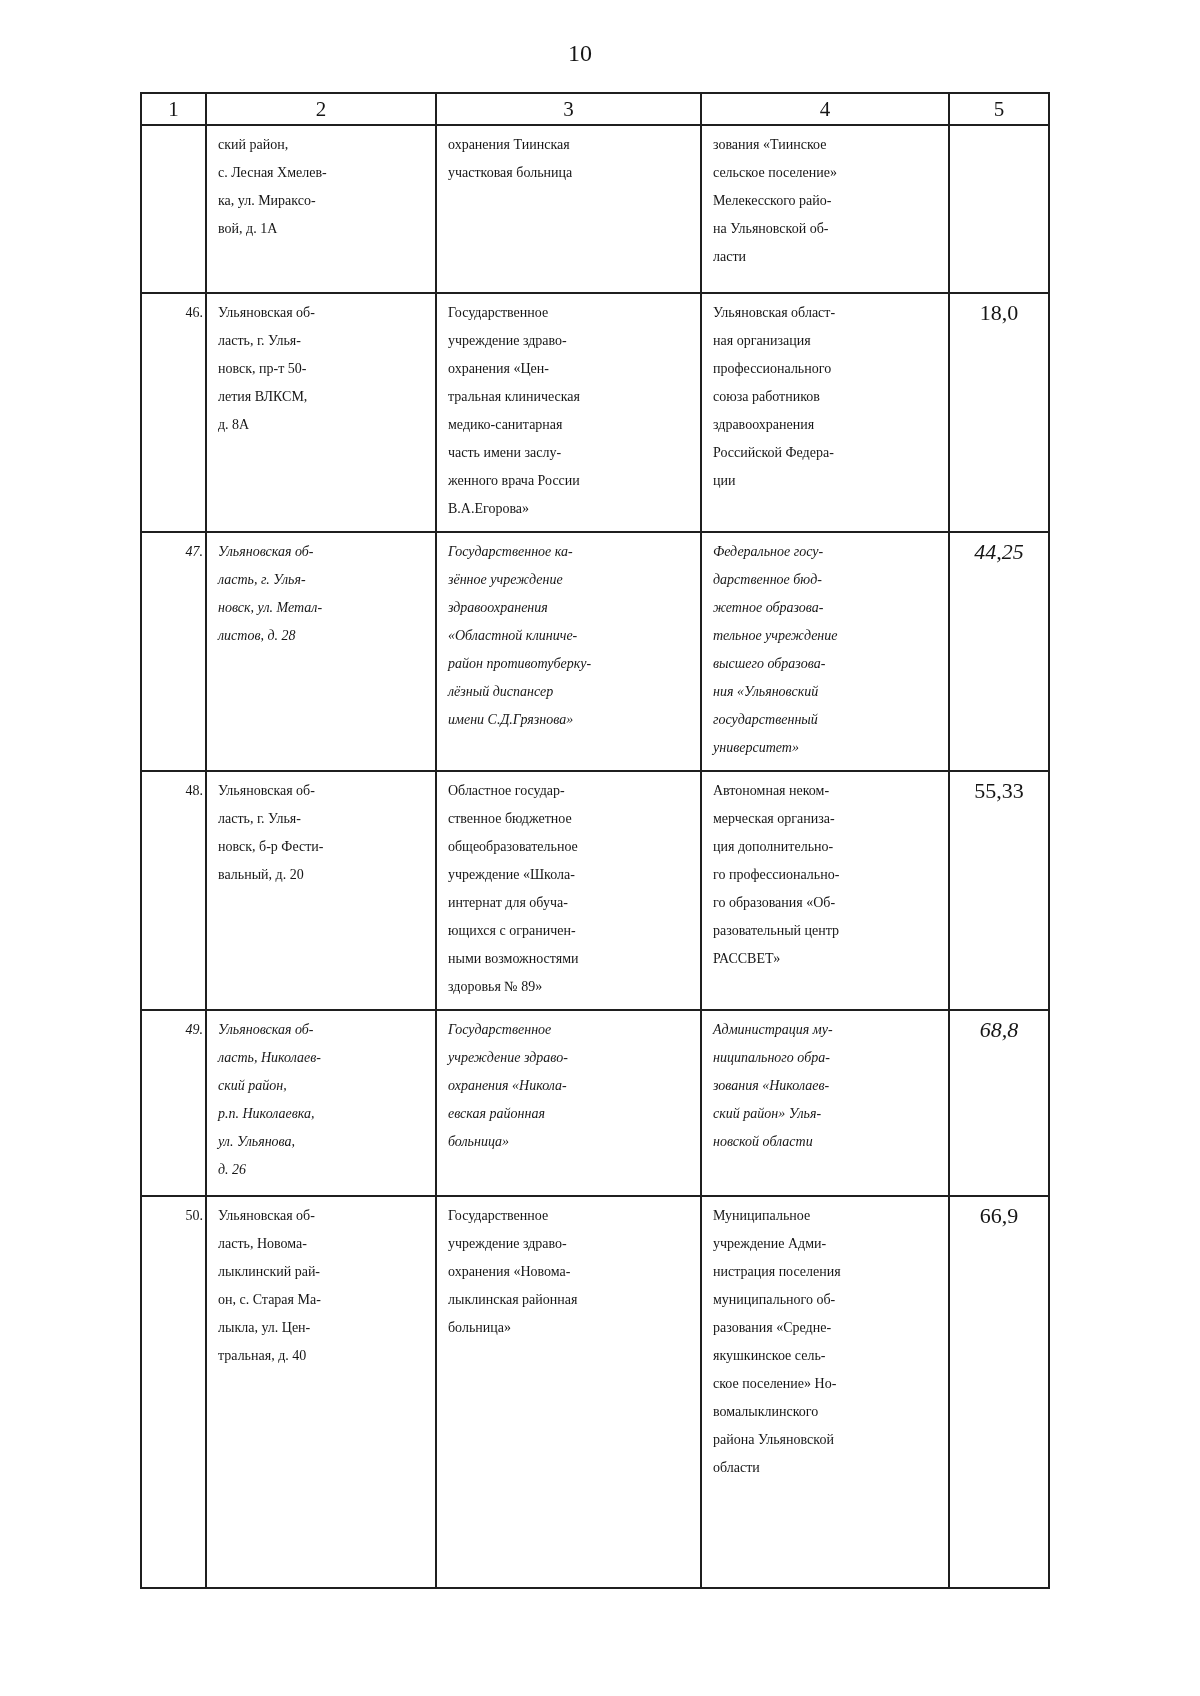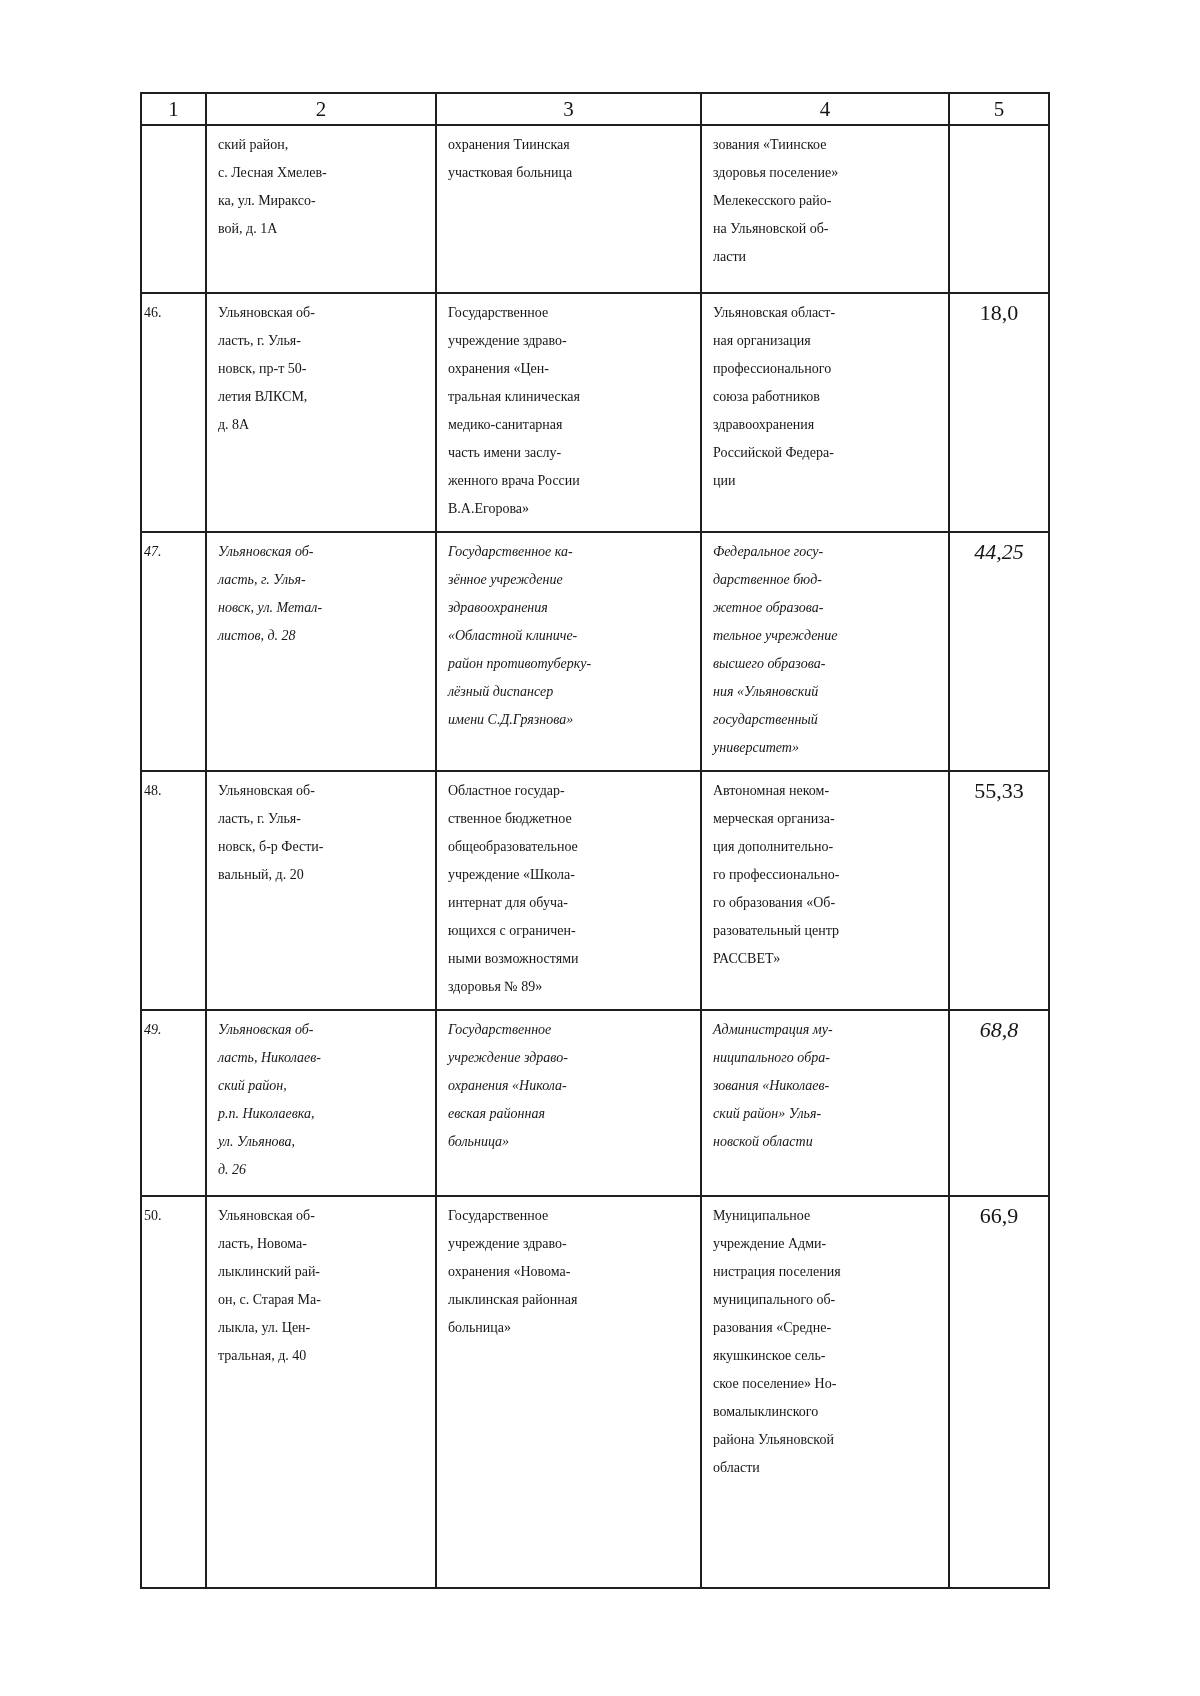--- a/index.html
+++ b/index.html
@@ -51,21 +51,21 @@
     text-align: center;
     vertical-align: middle;
     padding: 1px 2px;
     height: 28px;
     font-size: 21px;
   }
   .cell-text {
     white-space: pre-line;
   }
   td.num-cell {
-    text-align: left;
+    text-align: right;
     padding-left: 2px;
     padding-right: 2px;
   }
   td.val-cell {
     text-align: center;
     padding-left: 2px;
     padding-right: 2px;
     font-size: 22px;
   }
   tr.r0 { height: 168px; }
@@ -73,20 +73,21 @@
   tr.r2 { height: 232px; font-style: italic; }
   tr.r3 { height: 236px; margin-top: 26px; }
   tr.r4 { height: 186px; font-style: italic; }
   tr.r5 { height: 392px; margin-left: 8px; }
 </style>
 </head>
 <body>
 
 <div class="page">
 
+  <div class="page-number">10</div>
 
   <table class="doc-table">
     <colgroup>
       <col class="c1">
         <col class="c2">
         <col class="c3">
         <col class="c4">
         <col class="c5">
     </colgroup>
     <thead>
@@ -101,21 +102,21 @@
     <tbody>
       <tr class="r0">
         <td class="num-cell"><span class="cell-text"></span></td>
         <td><span class="cell-text">ский район,
 с. Лесная Хмелев-
 ка, ул. Мираксо-
 вой, д. 1А</span></td>
         <td><span class="cell-text">охранения Тиинская
 участковая больница</span></td>
         <td><span class="cell-text">зования «Тиинское
-здоровья поселение»
+сельское поселение»
 Мелекесского райо-
 на Ульяновской об-
 ласти</span></td>
         <td class="val-cell"><span class="cell-text"></span></td>
       </tr>
       <tr class="r1">
         <td class="num-cell"><span class="cell-text">46.</span></td>
         <td><span class="cell-text">Ульяновская об-
 ласть, г. Улья-
 новск, пр-т 50-

